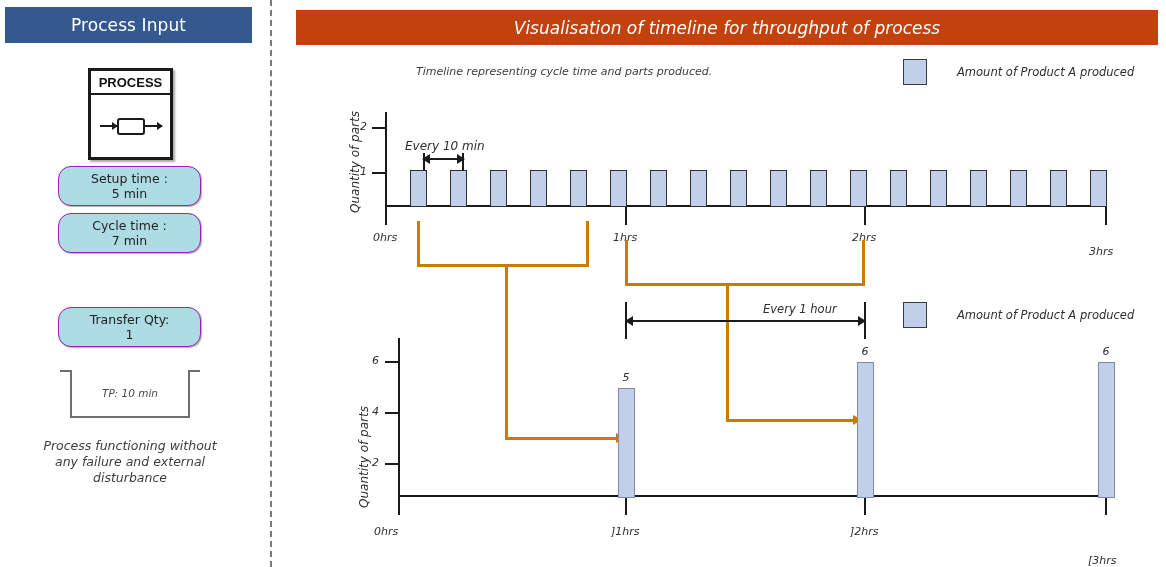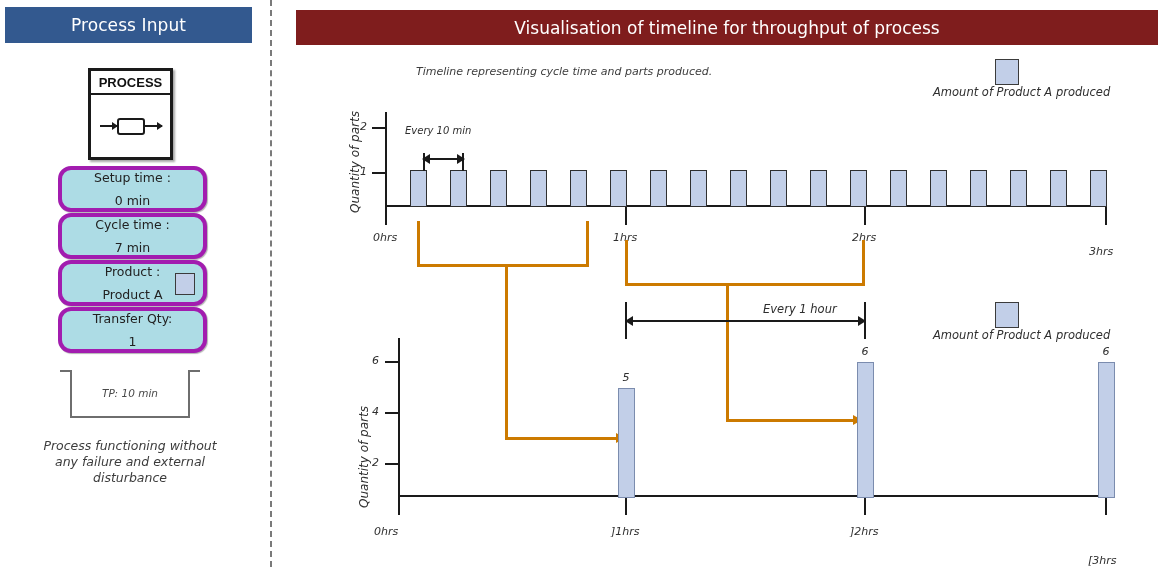--- a/index.html
+++ b/index.html
@@ -20,23 +20,23 @@
   .pi-title{position:absolute;left:0;top:0;width:79px;height:22px;border-bottom:2px solid #1a1a1a;
       display:flex;align-items:center;justify-content:center;font-weight:bold;font-size:13px;
       color:#111;font-family:"Liberation Sans",sans-serif;}
   .pi-body{position:absolute;left:0;top:24px;width:79px;height:62px;display:flex;
       align-items:center;justify-content:center;}
   .pi-rect{width:24px;height:13px;border:2px solid #1a1a1a;border-radius:3px;background:#fff;}
   .pi-arrow{width:17px;height:2px;background:#1a1a1a;position:relative;}
   .pi-arrow:after{content:"";position:absolute;right:-1px;top:-3px;border-left:6px solid #1a1a1a;
       border-top:4px solid transparent;border-bottom:4px solid transparent;}
 
-  .param-box{left:58px;width:141px;height:38px;background:#addce5;border:4px solid #a21caf;
+  .param-box{left:58px;width:141px;height:38px;background:#addce5;border:1px solid #a21caf;
       border-radius:13px;box-shadow:1px 1px 1px rgba(0,0,0,.3);
-      display:flex;flex-direction:column;align-items:center;justify-content:space-between;
+      display:flex;flex-direction:column;align-items:center;justify-content:center;
       font-size:12.5px;color:#222;line-height:15px;}
   #param-setup{top:166px;}
   #param-cycle{top:213px;}
   #param-product{top:260px;}
   #param-transfer{top:307px;}
   .param-line{display:block;}
   #product-swatch{position:absolute;right:8px;top:9px;width:18px;height:20px;
       background:#c2cfe8;border:1px solid #3b3b3b;}
 
   
@@ -49,27 +49,27 @@
   #tp-label{left:70px;top:387px;width:120px;text-align:center;font-size:10.5px;font-style:italic;
       color:#4a4a4a;}
 
   #process-note{left:40px;top:438px;width:180px;text-align:center;font-size:12.5px;
       font-style:italic;color:#3c3c3c;line-height:16px;}
 
   
   #divider{left:270px;top:0;width:0;height:567px;border-left:2px dashed #7a7a7a;}
 
   
-  #viz-header{left:296px;top:10px;width:862px;height:35px;background:#7f1d1d;color:#fff;
-      font-size:17px;display:flex;align-items:center;justify-content:center;}
+  #viz-header{left:296px;top:10px;width:862px;height:35px;background:#c2410c;color:#fff;
+      font-size:17px;display:flex;align-items:center;justify-content:center;font-style:italic;}
 
   .caption{font-size:11px;font-style:italic;color:#3c3c3c;}
   #caption-top{left:416px;top:65px;}
 
-  .legend{display:flex;align-items:center;flex-direction:column;}
+  .legend{display:flex;align-items:center;}
   .legend-swatch{width:22px;height:24px;background:#c2cfe8;border:1px solid #3b3b3b;}
   .legend-text{margin-left:30px;font-size:11.5px;font-style:italic;color:#2e2e2e;white-space:nowrap;}
   #legend-top{left:903px;top:59px;}
   #legend-bottom{left:903px;top:302px;}
 
   
   .axis-line{background:#1a1a1a;}
   .tick{background:#1a1a1a;width:2px;}
   .tick-h{background:#1a1a1a;height:2px;}
   .axlabel{font-size:11px;font-style:italic;color:#2e2e2e;}
@@ -101,33 +101,28 @@
       <div class="pi-body">
         <span class="pi-arrow"></span>
         <span class="pi-rect"></span>
         <span class="pi-arrow"></span>
       </div>
     </div>
   </div>
 
   <div class="abs param-box" id="param-setup">
     <span class="param-line">Setup time  :</span>
-    <span class="param-line">0 min</span>
+    <span class="param-line">5 min</span>
   </div>
 
   <div class="abs param-box" id="param-cycle">
     <span class="param-line">Cycle time  :</span>
     <span class="param-line">7 min</span>
   </div>
 
-  <div class="abs param-box" id="param-product">
-    <span class="param-line">Product :</span>
-    <span class="param-line">Product A</span>
-    <span id="product-swatch"></span>
-  </div>
 
   <div class="abs param-box" id="param-transfer">
     <span class="param-line">Transfer Qty:</span>
     <span class="param-line">1</span>
   </div>
 
   <div class="abs" id="tp-bracket">
     <span class="b-ltop"></span>
       <span class="b-rtop"></span>
     <span class="b-left"></span>
@@ -188,21 +183,21 @@
       <div class="abs bar" style="left: 810px; top: 170px; width: 15px; height: 35px;"></div>
       <div class="abs bar" style="left: 850px; top: 170px; width: 15px; height: 35px;"></div>
       <div class="abs bar" style="left: 890px; top: 170px; width: 15px; height: 35px;"></div>
       <div class="abs bar" style="left: 930px; top: 170px; width: 15px; height: 35px;"></div>
       <div class="abs bar" style="left: 970px; top: 170px; width: 15px; height: 35px;"></div>
       <div class="abs bar" style="left: 1010px; top: 170px; width: 15px; height: 35px;"></div>
       <div class="abs bar" style="left: 1050px; top: 170px; width: 15px; height: 35px;"></div>
       <div class="abs bar" style="left: 1090px; top: 170px; width: 15px; height: 35px;"></div>
     </div>
 
-  <div class="abs axlabel" style="left:405px;top:125px;font-size:10px;">Every 10 min</div>
+  <div class="abs axlabel" style="left:405px;top:139px;font-size:12px;">Every 10 min</div>
   <div class="abs black" style="left:423px;top:153px;width:2px;height:18px;"></div>
   <div class="abs black" style="left:462px;top:153px;width:2px;height:18px;"></div>
   <div class="abs black arrow-l arrow-r" style="left:429px;top:158px;width:29px;height:2px;"></div>
 </div>
 
 <div class="abs" id="connectors" style="left:0;top:0;width:1166px;height:567px;">
 
   <div class="abs orange" style="left:417px;top:221px;width:3px;height:46px;"></div>
   <div class="abs orange" style="left:586px;top:221px;width:3px;height:46px;"></div>
   <div class="abs orange" style="left:417px;top:264px;width:172px;height:3px;"></div>

